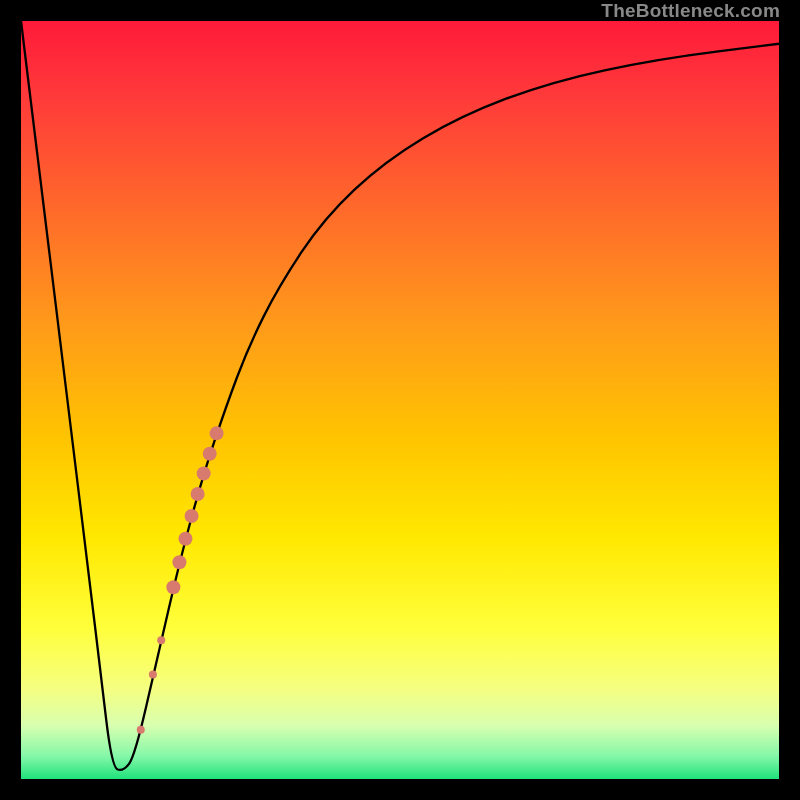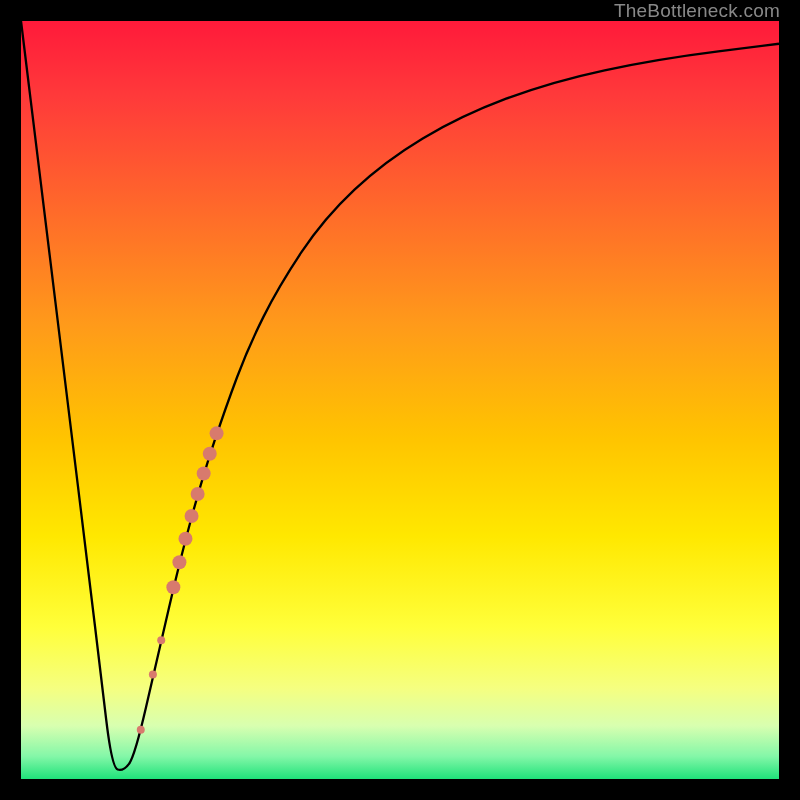--- a/index.html
+++ b/index.html
@@ -41,21 +41,21 @@
     height: 758px;
     overflow: visible;
   }
   .watermark {
     position: absolute;
     top: 0;
     right: 20px;
     font-family: Arial, Helvetica, sans-serif;
     font-size: 19px;
     color: #888;
-    font-weight: 400;
+    font-weight: 700;
     letter-spacing: 0.2px;
     user-select: none;
   }
 </style>
 </head>
 <body>
 
 <div class="frame">
   <div class="plot-area"></div>
 

